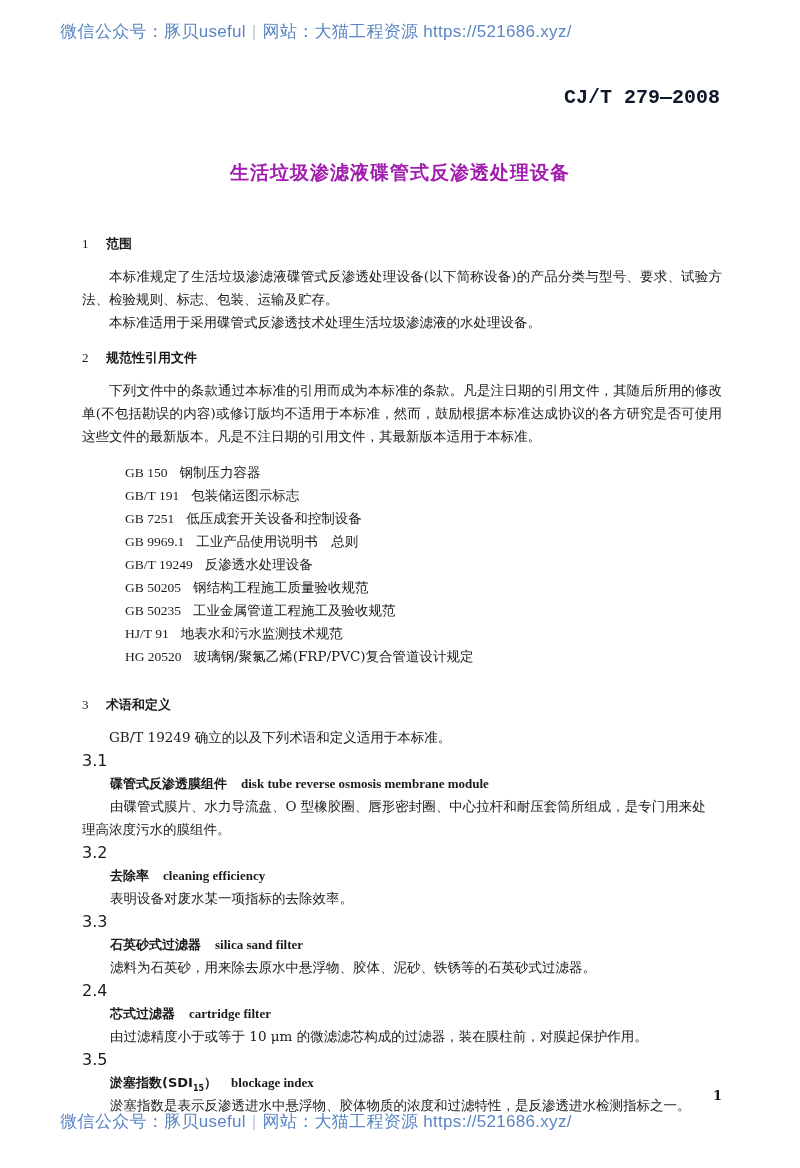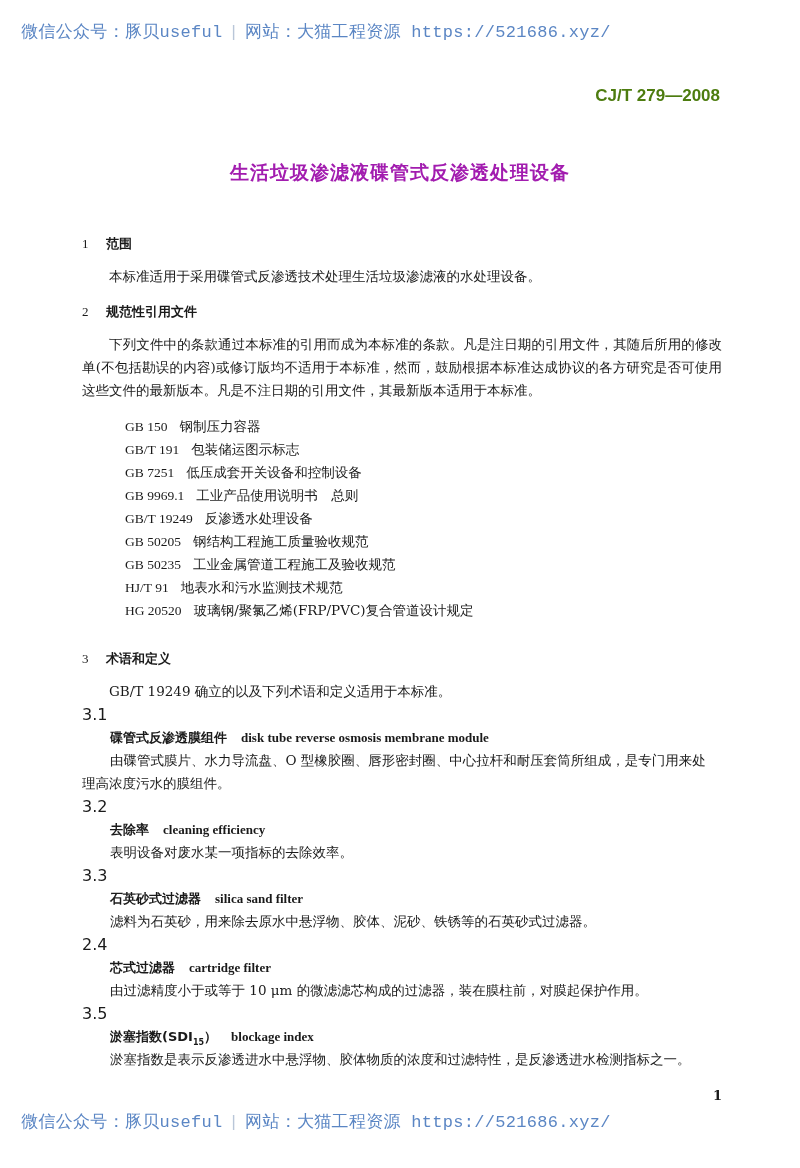--- a/index.html
+++ b/index.html
@@ -13,40 +13,40 @@
       position: relative;
       overflow: hidden;
       font-family: "DejaVu Serif", "Liberation Serif", serif;
       color: #1a1a1a;
     }
     .watermark {
       position: absolute;
       left: 0;
       width: 632px;
       text-align: center;
-      font-family: Liberation Mono, monospace;
+      font-family: Liberation Sans, sans-serif;
       font-size: 17px;
       color: #5b86c4;
       letter-spacing: 0.3px;
     }
     .watermark .sep {
       color: #b9c6d8;
       margin: 0 6px;
     }
     .watermark.top { top: 20px; }
     .watermark.bottom { top: 1110px; }
 
     .std-code {
       position: absolute;
       top: 86px;
       right: 80px;
-      font-family: Liberation Sans, sans-serif;
-      font-weight: bold;
-      font-size: 17px;
-      color: #4d7c0f;
+      font-family: Liberation Mono, monospace;
+      font-weight: bold;
+      font-size: 20px;
+      color: #0f172a;
     }
     .doc-title {
       position: absolute;
       top: 160px;
       left: 0;
       width: 800px;
       text-align: center;
       font-family: "DejaVu Sans", "Liberation Sans", sans-serif;
       font-weight: bold;
       font-size: 19px;
@@ -138,20 +138,21 @@
 <div class="std-code">CJ/T 279—2008</div>
 
 <div class="doc-title">生活垃圾渗滤液碟管式反渗透处理设备</div>
 
 <div class="content">
 
   <div class="sec-heading">
     <span class="num">1</span><span>范围</span>
   </div>
   <div class="gap-sm"></div>
+  <p class="para">本标准规定了生活垃圾渗滤液碟管式反渗透处理设备(以下简称设备)的产品分类与型号、要求、试验方法、检验规则、标志、包装、运输及贮存。</p>
   <p class="para">本标准适用于采用碟管式反渗透技术处理生活垃圾渗滤液的水处理设备。</p>
   <div class="gap-md"></div>
 
   <div class="sec-heading">
     <span class="num">2</span><span>规范性引用文件</span>
   </div>
   <div class="gap-sm"></div>
   <p class="para">下列文件中的条款通过本标准的引用而成为本标准的条款。凡是注日期的引用文件，其随后所用的修改单(不包括勘误的内容)或修订版均不适用于本标准，然而，鼓励根据本标准达成协议的各方研究是否可使用这些文件的最新版本。凡是不注日期的引用文件，其最新版本适用于本标准。</p>
   <ul class="ref-list">
     <li><span class="ref-code">GB 150</span><span>钢制压力容器</span></li>

